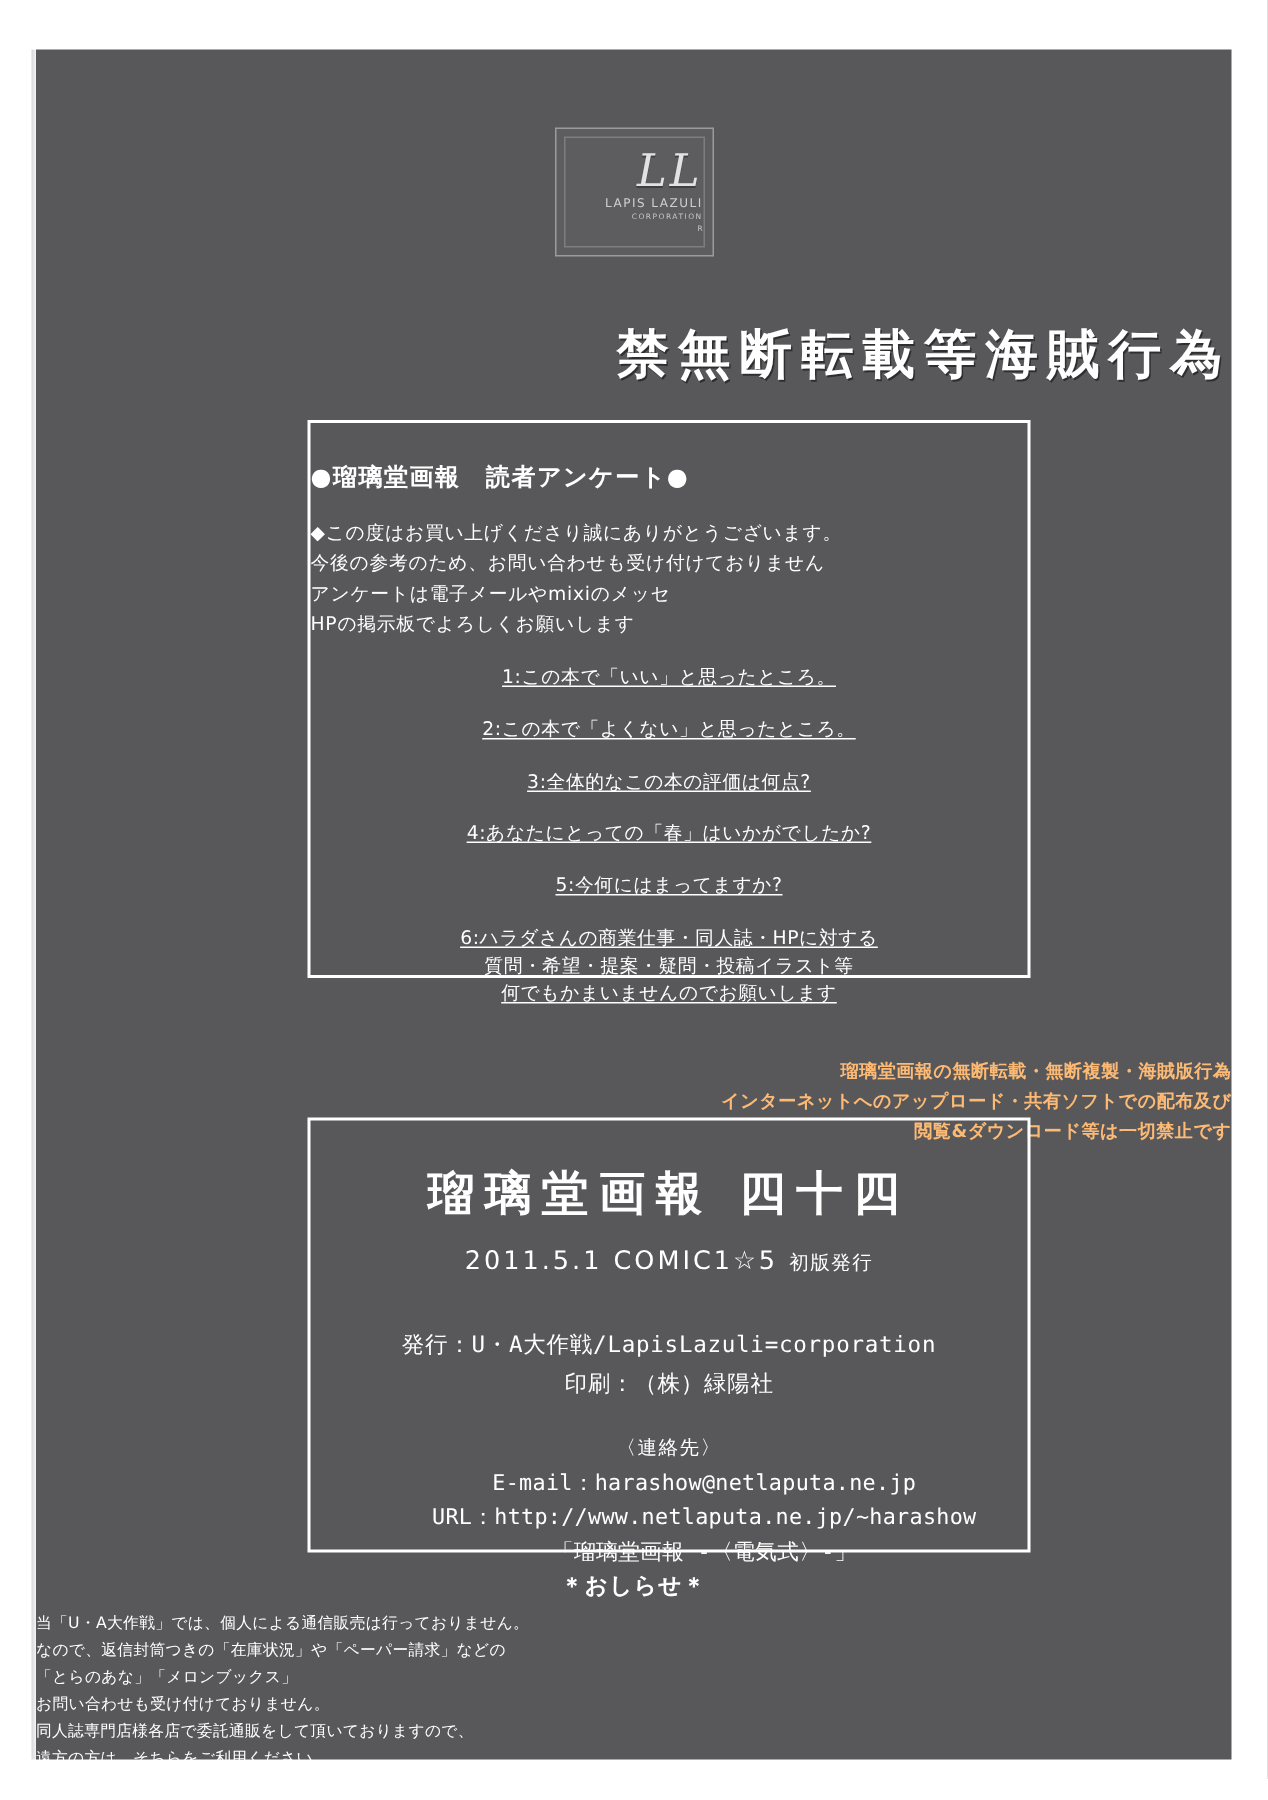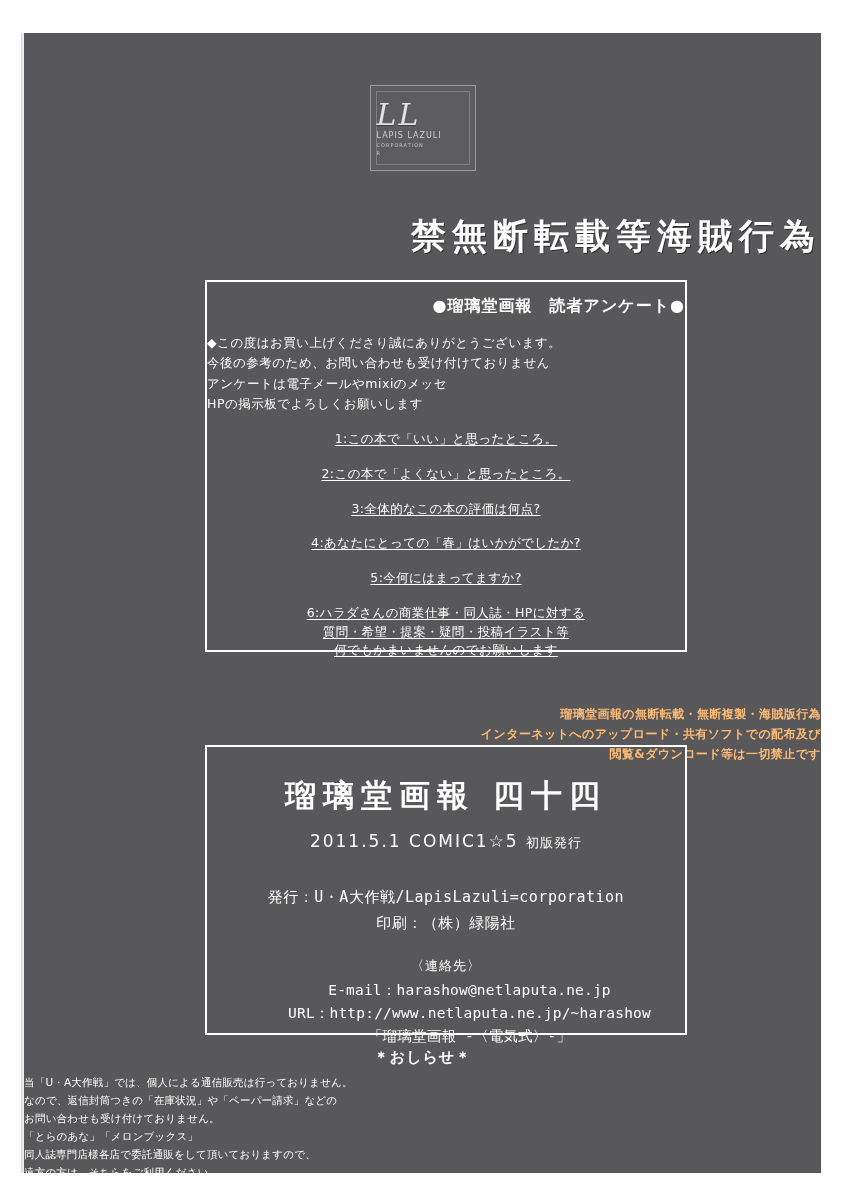--- a/index.html
+++ b/index.html
@@ -55,21 +55,21 @@
     align-items: center;
     justify-content: center;
   }
   .logo-inner {
     width: 92px;
     height: 72px;
     border: 1px solid #7e7e81;
     position: relative;
     display: flex;
     flex-direction: column;
-    align-items: flex-start;
+    align-items: flex-end;
     justify-content: center;
     color: #d9d9dc;
   }
   .logo-mark {
     font-family: "DejaVu Serif", "Liberation Serif", serif;
     font-size: 30px;
     font-style: italic;
     letter-spacing: 2px;
     line-height: 1;
     color: #e2e2e5;
@@ -114,27 +114,26 @@
   .qbox {
     position: absolute;
     left: 181px;
     top: 247px;
     width: 482px;
     height: 372px;
     border: 2px solid #ffffff;
     box-sizing: border-box;
   }
   .qbox-title {
-    text-align: right;
+    text-align: left;
     color: #ffffff;
     font-weight: bold;
     font-size: 16px;
     letter-spacing: 1px;
-    margin-top: 14px;
-    padding-left: 42px;
+    margin-top: 26px;
   }
   .qbox-intro {
     margin-top: 16px;
     text-align: left;
     color: #ffffff;
     font-size: 12.5px;
     line-height: 1.62;
     letter-spacing: 0.5px;
   }
   .qlist {
@@ -312,20 +311,20 @@
         <div>E-mail：harashow@netlaputa.ne.jp</div>
         <div>URL：http://www.netlaputa.ne.jp/~harashow</div>
         <div>「瑠璃堂画報 -〈電気式〉-」</div>
       </div>
     </div>
 
     <div class="notice-title">＊おしらせ＊</div>
     <div class="notice-body">
       <div>当「U・A大作戦」では、個人による通信販売は行っておりません。</div>
       <div>なので、返信封筒つきの「在庫状況」や「ペーパー請求」などの</div>
+      <div>「とらのあな」「メロンブックス」</div>
       <div>お問い合わせも受け付けておりません。</div>
-      <div>「とらのあな」「メロンブックス」</div>
       <div>同人誌専門店様各店で委託通販をして頂いておりますので、</div>
       <div>遠方の方は、そちらをご利用ください。</div>
     </div>
 
   </div>
 </div>
 
 </body></html>

